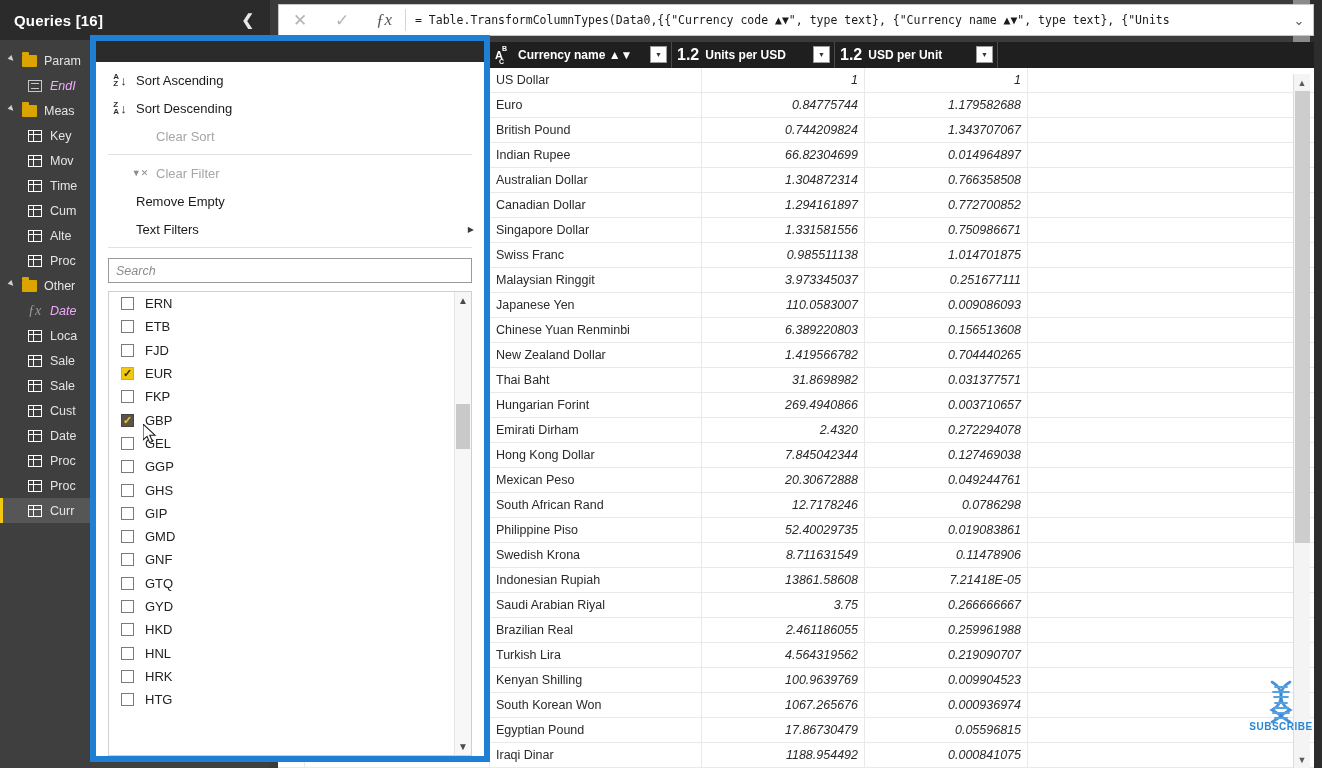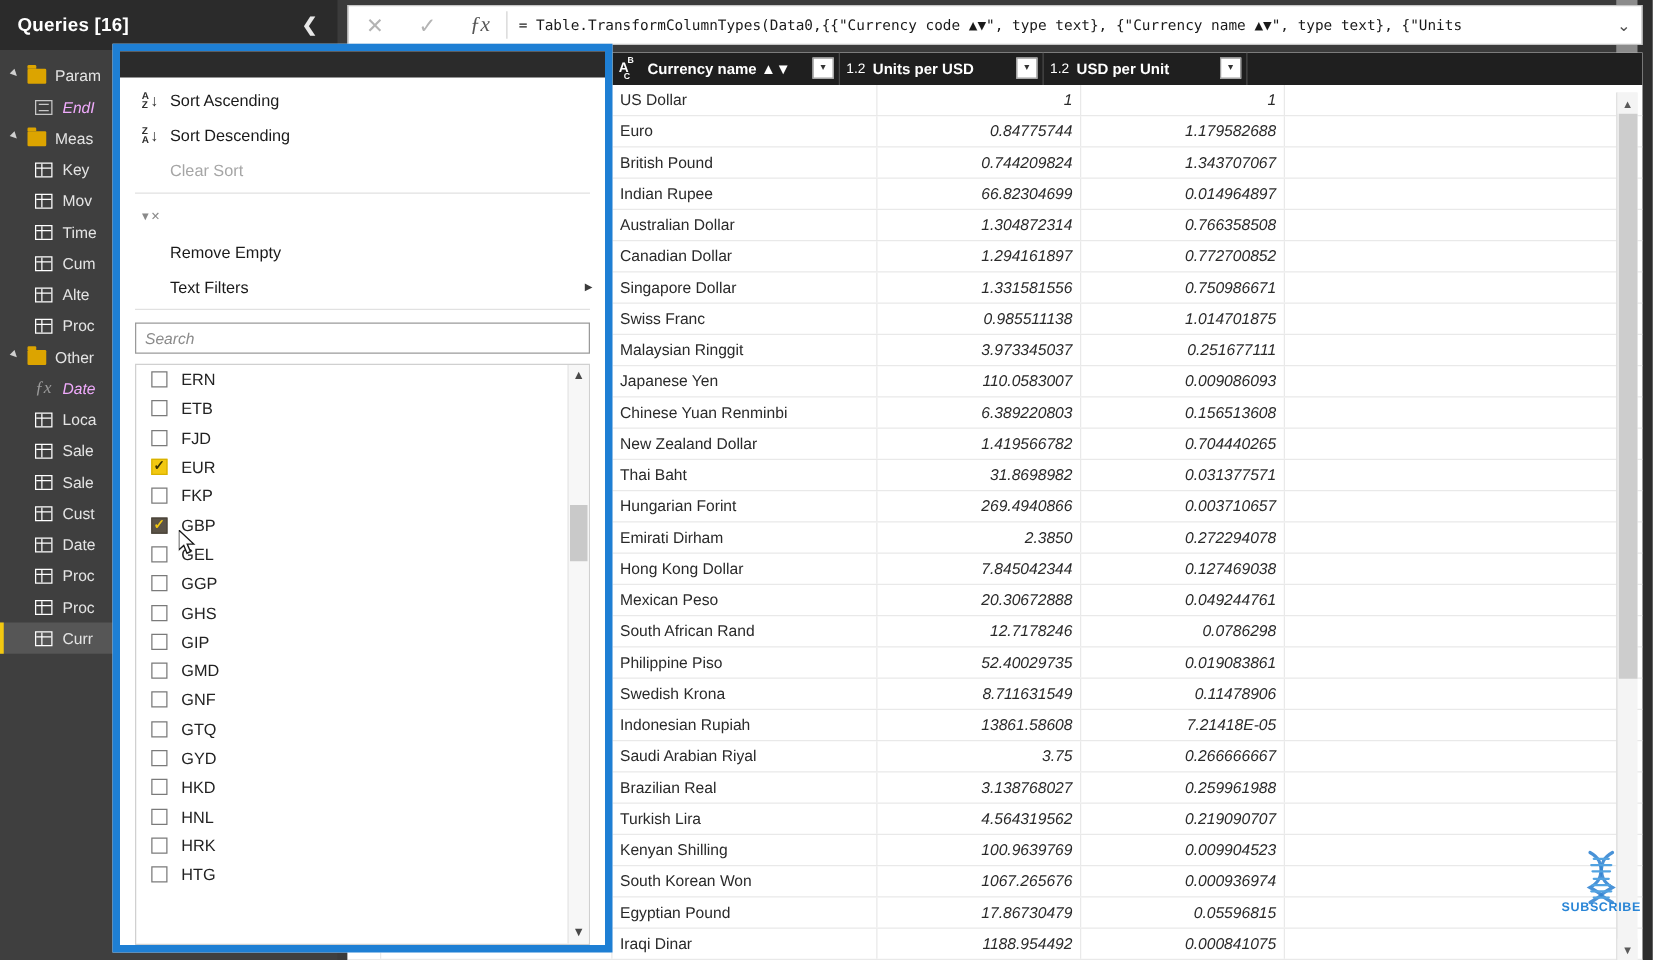--- a/index.html
+++ b/index.html
@@ -132,21 +132,21 @@
   .hcell.c4 { width: 163px; }
   .hcell.cfill { flex: 1; border-right: none; }
   .type-abc {
     font-size: 11px; margin-right: 6px; position: relative;
     display: inline-block; width: 17px; color: #ffffff;
     font-weight: bold;
   }
   .hcell.c1 .type-abc { color: #1a1a1a; }
   .type-abc sup { font-size: 7px; position: relative; top: -3px; left: -1px; }
   .type-abc sub { font-size: 7px; position: relative; top: 3px; left: -9px; }
-  .type-12 { font-size: 11px; margin-right: 6px; color: #ffffff; font-weight: normal; }
+  .type-12 { font-size: 16px; margin-right: 6px; color: #ffffff; font-weight: bold; }
   .h-title { font-weight: bold; font-size: 12px; }
   .h-drop {
     position: absolute; right: 4px; top: 4px;
     width: 17px; height: 17px; background: #ffffff;
     border: 1px solid #9c9c9c;
     display: flex; align-items: center; justify-content: center;
     color: #333; font-size: 7px; cursor: pointer;
   }
   .grid-ico {
     width: 13px; height: 11px; border: 1.2px solid #ffffff; position: relative;
@@ -210,21 +210,21 @@
   }
   .callout-topfill {
     height: 21px; background: #2b2b2b;
   }
   .menu { padding-top: 4px; }
   .menu-item {
     height: 28px; display: flex; align-items: center;
     padding-left: 8px; font-size: 13px; color: #1a1a1a;
     cursor: pointer;
   }
-  .menu-item.disabled { color: #a6a6a6; cursor: default; }
+  .menu-item.disabled { color: #a6a6a6; cursor: default; margin-left: 20px; }
   .menu-ico {
     width: 32px; display: inline-flex; align-items: center; justify-content: center;
     font-size: 12px; color: #3b3b3b; flex-shrink: 0;
   }
   .sort-az {
     display: inline-flex; align-items: center; font-size: 8px;
     line-height: 7px; color: #2e2e2e; font-weight: bold;
   }
   .sort-az b { display: block; }
   .sort-az .arr { font-size: 13px; margin-left: 1px; font-weight: normal; line-height: 13px; }
@@ -600,21 +600,21 @@
           <div class="gcell c1"></div>
           <div class="gcell c2">Hungarian Forint</div>
           <div class="gcell c3">269.4940866</div>
           <div class="gcell c4">0.003710657</div>
           <div class="gcell cfill"></div>
         </div>
         <div class="grow">
           <div class="gcell c0"></div>
           <div class="gcell c1"></div>
           <div class="gcell c2">Emirati Dirham</div>
-          <div class="gcell c3">2.3850</div>
+          <div class="gcell c3">2.4320</div>
           <div class="gcell c4">0.272294078</div>
           <div class="gcell cfill"></div>
         </div>
         <div class="grow">
           <div class="gcell c0"></div>
           <div class="gcell c1"></div>
           <div class="gcell c2">Hong Kong Dollar</div>
           <div class="gcell c3">7.845042344</div>
           <div class="gcell c4">0.127469038</div>
           <div class="gcell cfill"></div>
@@ -664,21 +664,21 @@
           <div class="gcell c1"></div>
           <div class="gcell c2">Saudi Arabian Riyal</div>
           <div class="gcell c3">3.75</div>
           <div class="gcell c4">0.266666667</div>
           <div class="gcell cfill"></div>
         </div>
         <div class="grow">
           <div class="gcell c0"></div>
           <div class="gcell c1"></div>
           <div class="gcell c2">Brazilian Real</div>
-          <div class="gcell c3">3.138768027</div>
+          <div class="gcell c3">2.461186055</div>
           <div class="gcell c4">0.259961988</div>
           <div class="gcell cfill"></div>
         </div>
         <div class="grow">
           <div class="gcell c0"></div>
           <div class="gcell c1"></div>
           <div class="gcell c2">Turkish Lira</div>
           <div class="gcell c3">4.564319562</div>
           <div class="gcell c4">0.219090707</div>
           <div class="gcell cfill"></div>
@@ -755,20 +755,21 @@
           </div>
           <div class="menu-item disabled">
             <span class="menu-ico"></span>
             <span class="menu-label">Clear Sort</span>
           </div>
           <div class="menu-sep"></div>
           <div class="menu-item disabled">
             <span class="menu-ico">
               <span class="filter-x" style="font-size: 9px;">▼✕</span>
             </span>
+            <span class="menu-label">Clear Filter</span>
           </div>
           <div class="menu-item">
             <span class="menu-ico"></span>
             <span class="menu-label">Remove Empty</span>
           </div>
           <div class="menu-item">
             <span class="menu-ico"></span>
             <span class="menu-label">Text Filters</span>
             <span class="submenu-arrow">▶</span>
           </div>

